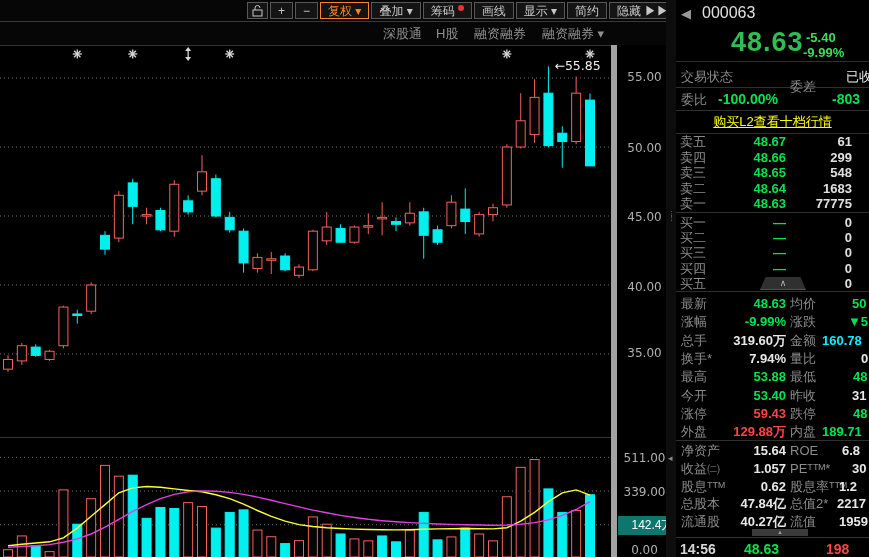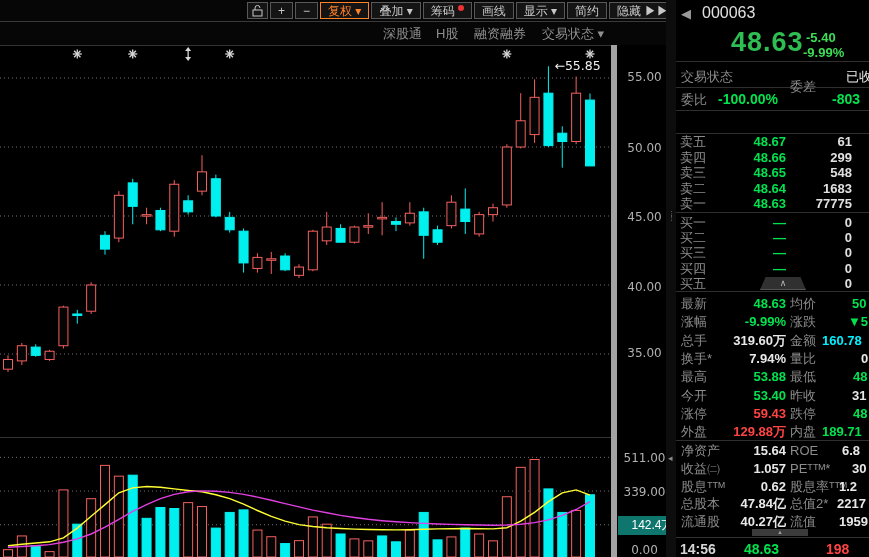--- a/index.html
+++ b/index.html
@@ -89,21 +89,21 @@
         <path d="M1 4 V1 H4 M8 1 H11 V4 M11 8 V11 H8 M4 11 H1 V8" fill="none" stroke="#c8c8c8"></path>
         <path d="M3.5 3.5 L5 5 M8.5 3.5 L7 5 M8.5 8.5 L7 7 M3.5 8.5 L5 7" stroke="#c8c8c8"></path>
       </svg>
     </button>
   </div>
 
   <div class="subbar">
     <span class="sublink" style="left:383px;">深股通</span>
     <span class="sublink" style="left:436px;">H股</span>
     <span class="sublink" style="left:474px;">融资融券</span>
-    <span class="sublink" style="left:542px;">交易状态 ▾</span>
+    <span class="sublink" style="left:542px;">融资融券 ▾</span>
   </div>
 
   <div class="chart-top-border"></div>
 
   <svg id="kline" viewBox="0 0 611 391">
       <line x1="0" y1="32" x2="611" y2="32" stroke="#707070" stroke-width="1" stroke-dasharray="1 3"></line>
       <line x1="0" y1="101" x2="611" y2="101" stroke="#707070" stroke-width="1" stroke-dasharray="1 3"></line>
       <line x1="0" y1="170" x2="611" y2="170" stroke="#707070" stroke-width="1" stroke-dasharray="1 3"></line>
       <line x1="0" y1="239" x2="611" y2="239" stroke="#707070" stroke-width="1" stroke-dasharray="1 3"></line>
       <line x1="0" y1="308" x2="611" y2="308" stroke="#707070" stroke-width="1" stroke-dasharray="1 3"></line>
@@ -407,20 +407,23 @@
     <div class="q-abs lbl" style="left:5px;top:68px;">交易状态</div>
     <div class="q-abs c-white" style="left:170px;top:68px;">已收盘</div>
     <div class="hline" style="top:87px;"></div>
 
     <div class="q-abs lbl" style="left:5px;top:91px;">委比</div>
     <div class="q-abs c-green bold" style="left:42px;top:91px;font-size:14px;">-100.00%</div>
     <div class="q-abs lbl" style="left:114px;top:78px;">委差</div>
     <div class="q-abs c-green bold" style="left:156px;top:91px;font-size:14px;">-803</div>
     <div class="hline" style="top:110px;"></div>
 
+    <div class="q-abs" style="left:0;top:113px;width:193px;text-align:center;">
+      <span class="l2link">购买L2查看十档行情</span>
+    </div>
     <div class="hline" style="top:133px;"></div>
 
     <div id="orderbook" style="position:absolute;left:0;top:134px;width:193px;height:157px;">
       <div class="hline" style="top:78px;"></div>
     <div class="ob-row" style="top: 0px;">
           <span class="ob-l">卖五</span>
           <span class="ob-p c-green">48.67</span>
           <span class="ob-v">61</span>
         </div>
         <div class="ob-row" style="top: 15.6px;">

